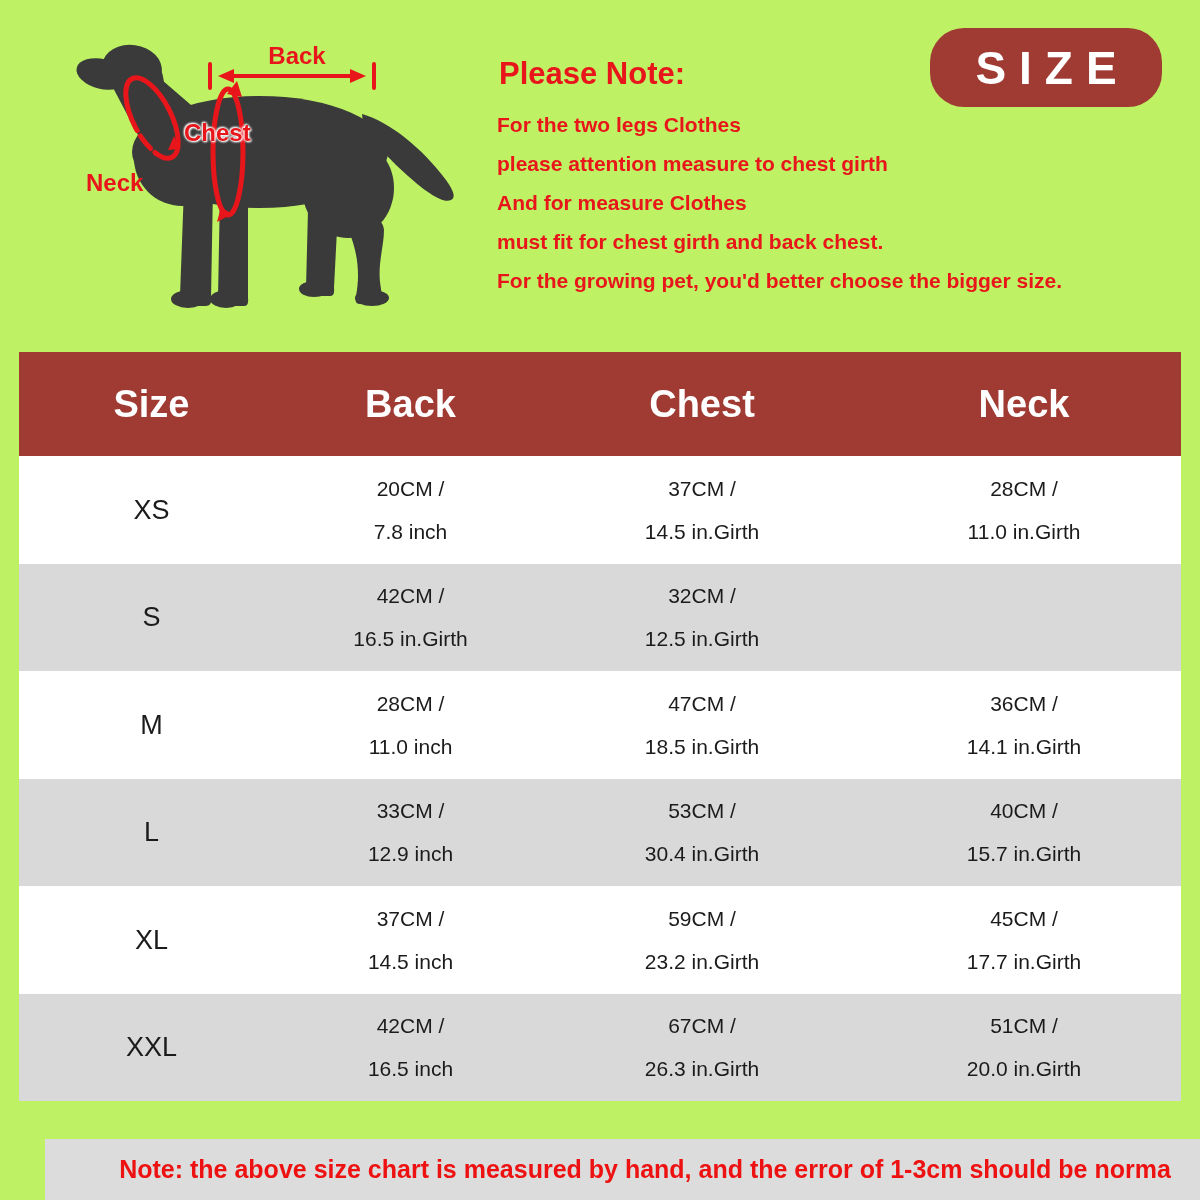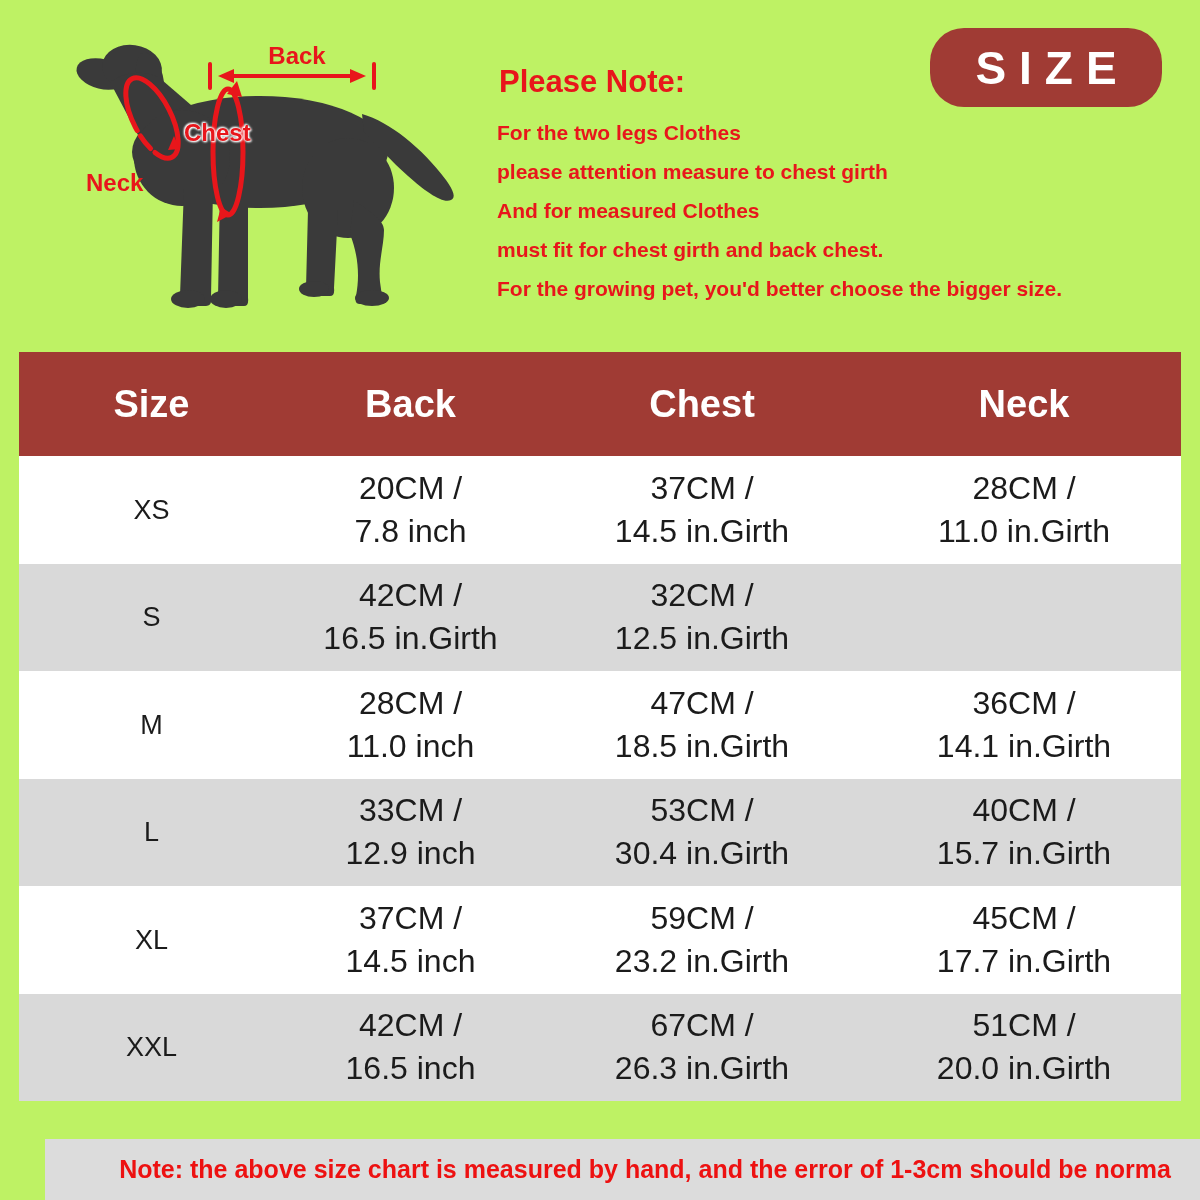--- a/index.html
+++ b/index.html
@@ -14,21 +14,21 @@
     position:absolute; color:#e8161b; font-weight:bold; font-size:24px;
     white-space:nowrap;
   }
   .halo { text-shadow:0 0 3px #fff, 0 0 3px #fff, 1px 1px 2px #fff, -1px -1px 2px #fff; }
   .back-label  { left:257px; top:42px; width:80px; text-align:center; }
   .chest-label { left:184px; top:119px; }
   .neck-label  { left:86px;  top:169px; }
 
   
   .please-note { position:absolute; left:497px; top:56px; width:660px; color:#e8161b; }
-  .please-note .pn-title { font-size:31px; font-weight:bold; margin:8px 0 22px 2px; }
+  .please-note .pn-title { font-size:31px; font-weight:bold; margin:0 0 22px 2px; }
   .please-note .pn-line  { font-size:21px; font-weight:bold; line-height:21px; margin:12px 0 18px 0; }
 
   
   .size-badge {
     position:absolute; left:930px; top:28px; width:232px; height:79px;
     background:#a03b34; border-radius:34px;
     display:flex; align-items:center; justify-content:center;
     color:#ffffff; font-size:46px; font-weight:bold;
     letter-spacing:13px; padding-left:13px; box-sizing:border-box;
   }
@@ -38,21 +38,21 @@
   .t-row {
     display:grid; grid-template-columns:265px 253px 330px 314px;
     width:1162px;
   }
   .t-head { height:104px; background:#a03b34; }
   .t-head .t-cell { color:#ffffff; font-size:38px; font-weight:bold; }
   .t-body-row { height:107.5px; background:#ffffff; }
   .t-body-row.alt { background:#d9d9d9; }
   .t-cell {
     display:flex; align-items:center; justify-content:center;
-    text-align:center; color:#1b1b1b; font-size:32px; line-height:43px;
+    text-align:center; color:#1b1b1b; font-size:21px; line-height:43px;
     white-space:pre-line;
   }
   .t-cell.size-col { font-size:27px; line-height:36px; }
 
   
   .footer-bar {
     position:absolute; left:0; top:1139px; width:1200px; height:61px;
     background:#dcdcdc; display:flex; align-items:center; justify-content:center;margin-left:45px;
   }
   .footer-bar .footer-text {
@@ -104,21 +104,21 @@
   </svg>
 
   <div class="diag-label back-label">Back</div>
   <div class="diag-label chest-label halo">Chest</div>
   <div class="diag-label neck-label">Neck</div>
 
   <div class="please-note">
     <div class="pn-title">Please Note:</div>
     <div class="pn-line">For the two legs Clothes</div>
     <div class="pn-line">please attention measure to chest girth</div>
-    <div class="pn-line">And for measured Clothes</div>
+    <div class="pn-line">And for measure Clothes</div>
     <div class="pn-line">must fit for chest girth and back chest.</div>
     <div class="pn-line">For the growing pet, you'd better choose the bigger size.</div>
   </div>
 
   <div class="size-badge">SIZE</div>
 
   <div class="size-table">
     <div class="t-row t-head">
       <div class="t-cell">Size</div>
       <div class="t-cell">Back</div>

